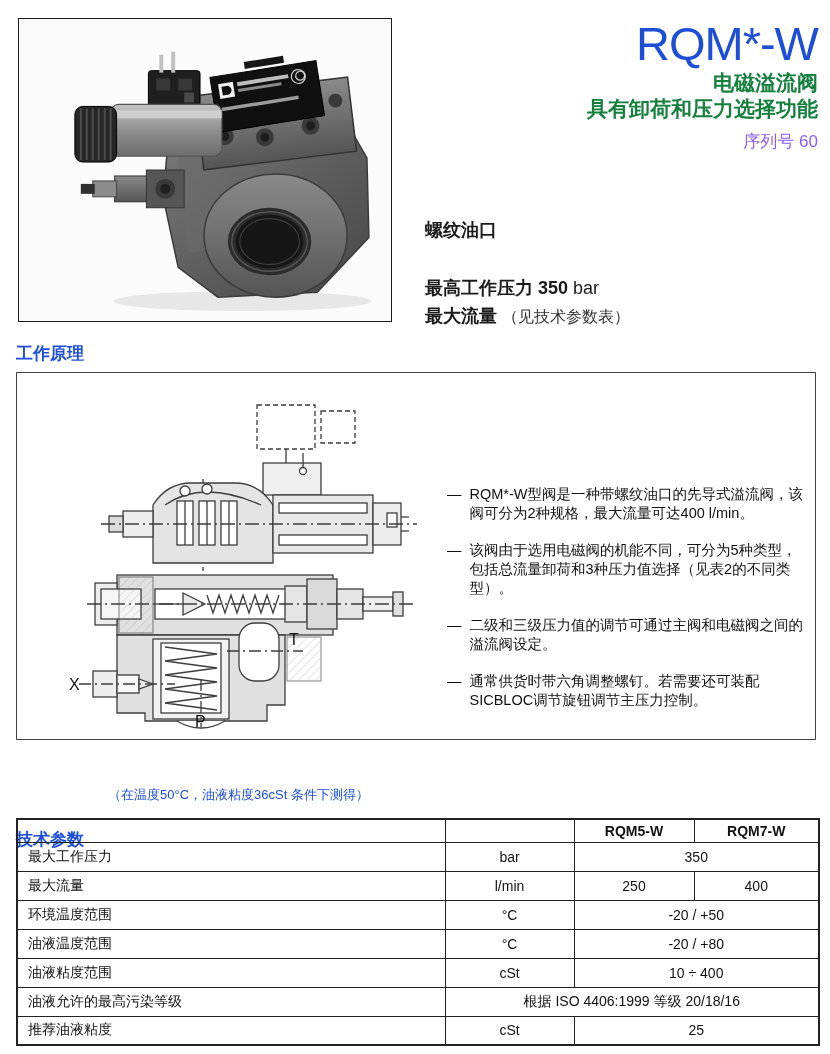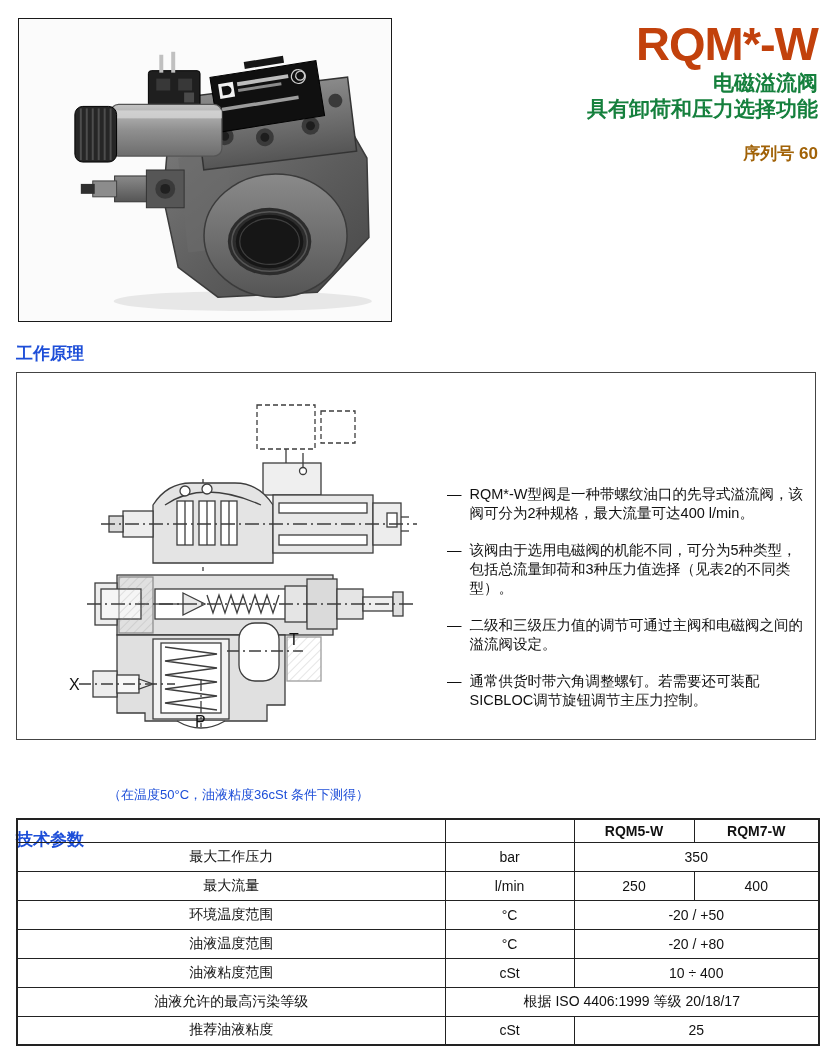--- a/index.html
+++ b/index.html
@@ -12,23 +12,23 @@
 
   
   .photo-frame {
     position:absolute; left:18px; top:18px; width:374px; height:304px;
     border:1px solid #1a1a1a; background:#fdfdfd;
   }
   .photo-frame svg { width:100%; height:100%; display:block; }
 
   
   .title-block { position:absolute; right:12px; top:18px; text-align:right; }
-  .main-title { font-size:47px; font-weight:700; letter-spacing:-1px; line-height:52px; color:#c2410c; }
+  .main-title { font-size:47px; font-weight:400; letter-spacing:-1px; line-height:52px; color:#1d4ed8; }
   .subtitle   { font-size:21px; font-weight:700; line-height:26px; color:#15803d; }
-  .series     { font-size:17px; font-weight:700; margin-top:20px; color:#a16207; }
+  .series     { font-size:17px; font-weight:400; margin-top:8px; color:#8b5cf6; }
 
   
   .intro-block { position:absolute; left:425px; top:218px; }
   .port-type { font-size:18px; font-weight:700; }
   .intro-lines { margin-top:32px; font-size:18px; line-height:28px; }
   .b { font-weight:700; }
   .note { font-weight:400; color:#333; font-size:16px; }
 
   
   .section-heading { position:absolute; left:16px; font-size:17px; font-weight:700; color:#1d4ed8; }
@@ -47,21 +47,21 @@
   .heading-specs { top:828px; }
   .specs-note { position:absolute; left:108px; top:786px; font-size:13px; color:#1d4ed8; }
   .spec-table {
     position:absolute; left:16px; top:818px; width:802px;
     border-collapse:collapse; table-layout:fixed; font-size:14px; color:#111;
   }
   .spec-table td, .spec-table th { border:1px solid #222; padding:0 10px; }
   .spec-table { border:2px solid #222; }
   .spec-table th { height:23px; font-weight:700; text-align:center; }
   .spec-table td { height:29px; }
-  .cell-label { text-align:center; padding-left:18px; }
+  .cell-label { text-align:left; padding-left:18px; }
   .cell-center { text-align:center; }
 
   svg text { font-family:"Liberation Sans","DejaVu Sans",sans-serif; }
 </style>
 </head>
 <body>
 
 <div class="page">
 
   <div class="photo-frame">
@@ -157,20 +157,34 @@
     </svg>
   </div>
 
   <div class="title-block">
     <div class="main-title">RQM*-W</div>
     <div class="subtitle">电磁溢流阀</div>
     <div class="subtitle">具有卸荷和压力选择功能</div>
     <div class="series">序列号 60</div>
   </div>
 
+  <div class="intro-block">
+    <div class="port-type">螺纹油口</div>
+    <div class="intro-lines">
+      <div>
+        <span class="b">最高工作压力</span>
+        <span class="b">350</span>
+        <span>bar</span>
+      </div>
+      <div>
+        <span class="b">最大流量</span>
+        <span class="note">（见技术参数表）</span>
+      </div>
+    </div>
+  </div>
 
   <div class="section-heading heading-principle">工作原理</div>
 
   <div class="principle-box">
 
     <div class="diagram-wrap">
       <svg viewBox="0 0 398 346">
         <defs>
           <pattern id="hatch" width="6" height="6" patternTransform="rotate(45)" patternUnits="userSpaceOnUse">
             <line x1="0" y1="0" x2="0" y2="6" stroke="#9a9a9a" stroke-width="1"></line>
@@ -325,21 +339,21 @@
       <td class="cell-center">°C</td>
       <td class="cell-center" colspan="2">-20 / +80</td>
     </tr>
     <tr>
       <td class="cell-label">油液粘度范围</td>
       <td class="cell-center">cSt</td>
       <td class="cell-center" colspan="2">10 ÷ 400</td>
     </tr>
     <tr>
       <td class="cell-label">油液允许的最高污染等级</td>
-      <td class="cell-center" colspan="3">根据 ISO 4406:1999  等级 20/18/17</td>
+      <td class="cell-center" colspan="3">根据 ISO 4406:1999  等级 20/18/16</td>
     </tr>
     <tr>
       <td class="cell-label">推荐油液粘度</td>
       <td class="cell-center">cSt</td>
       <td class="cell-center" colspan="2">25</td>
     </tr>
   </tbody>
     </table>
 
 </div>

